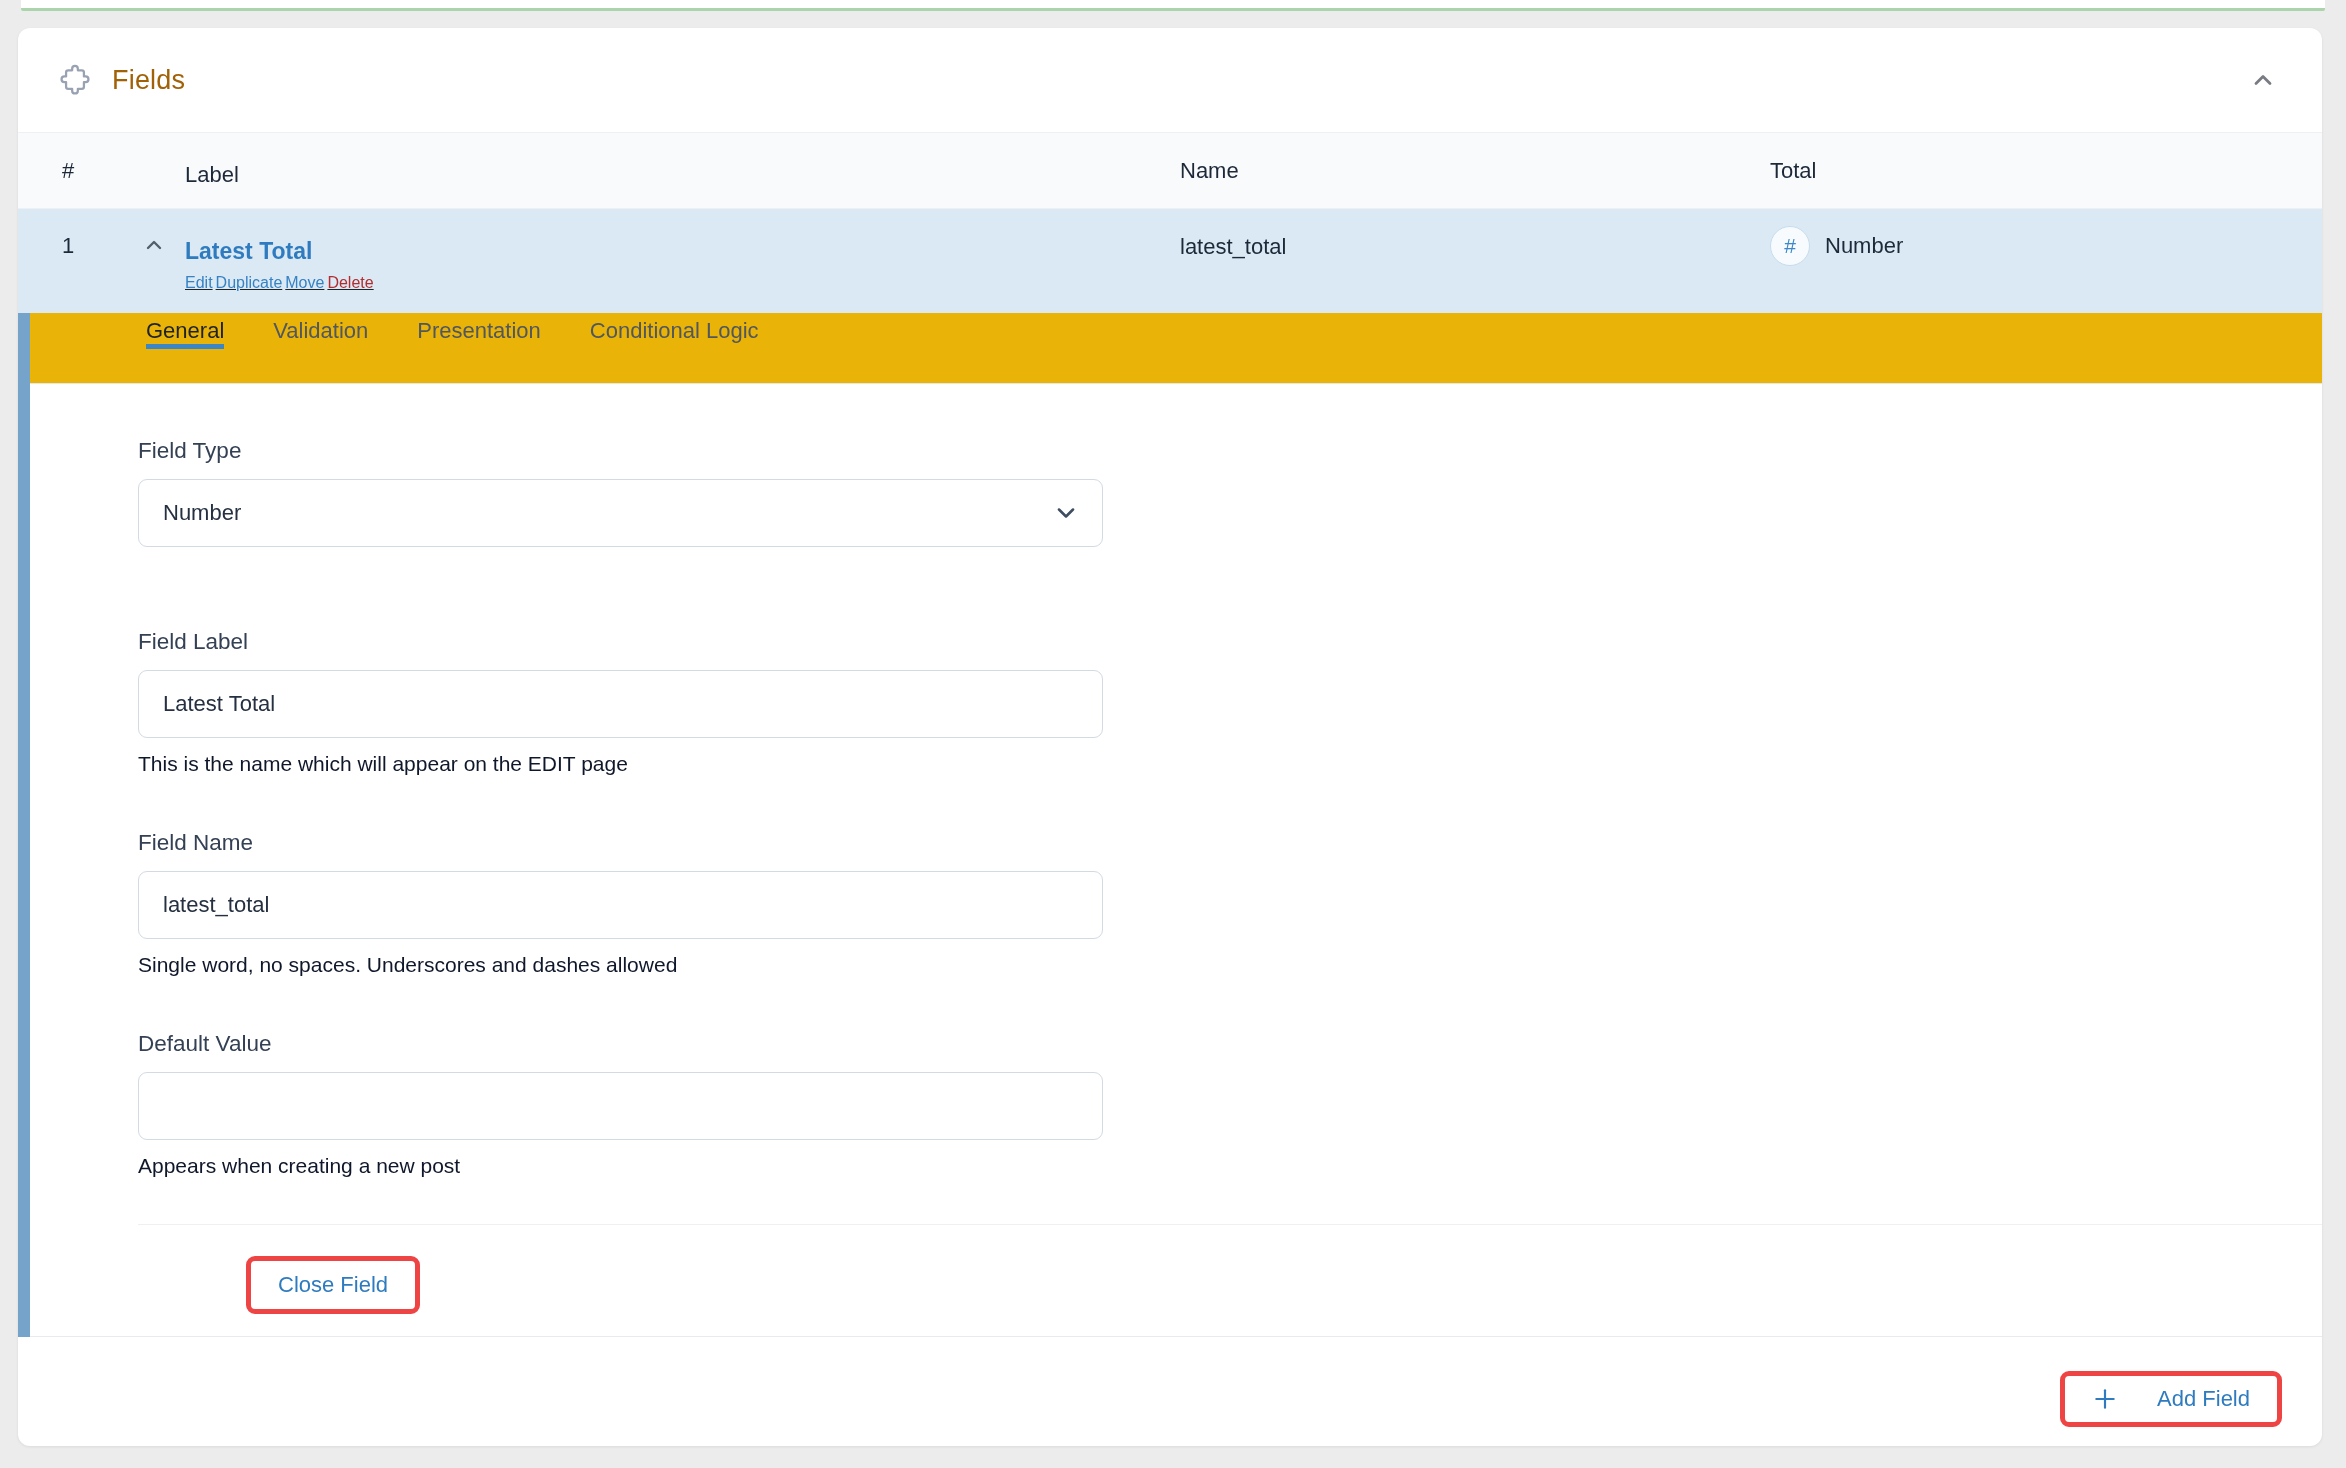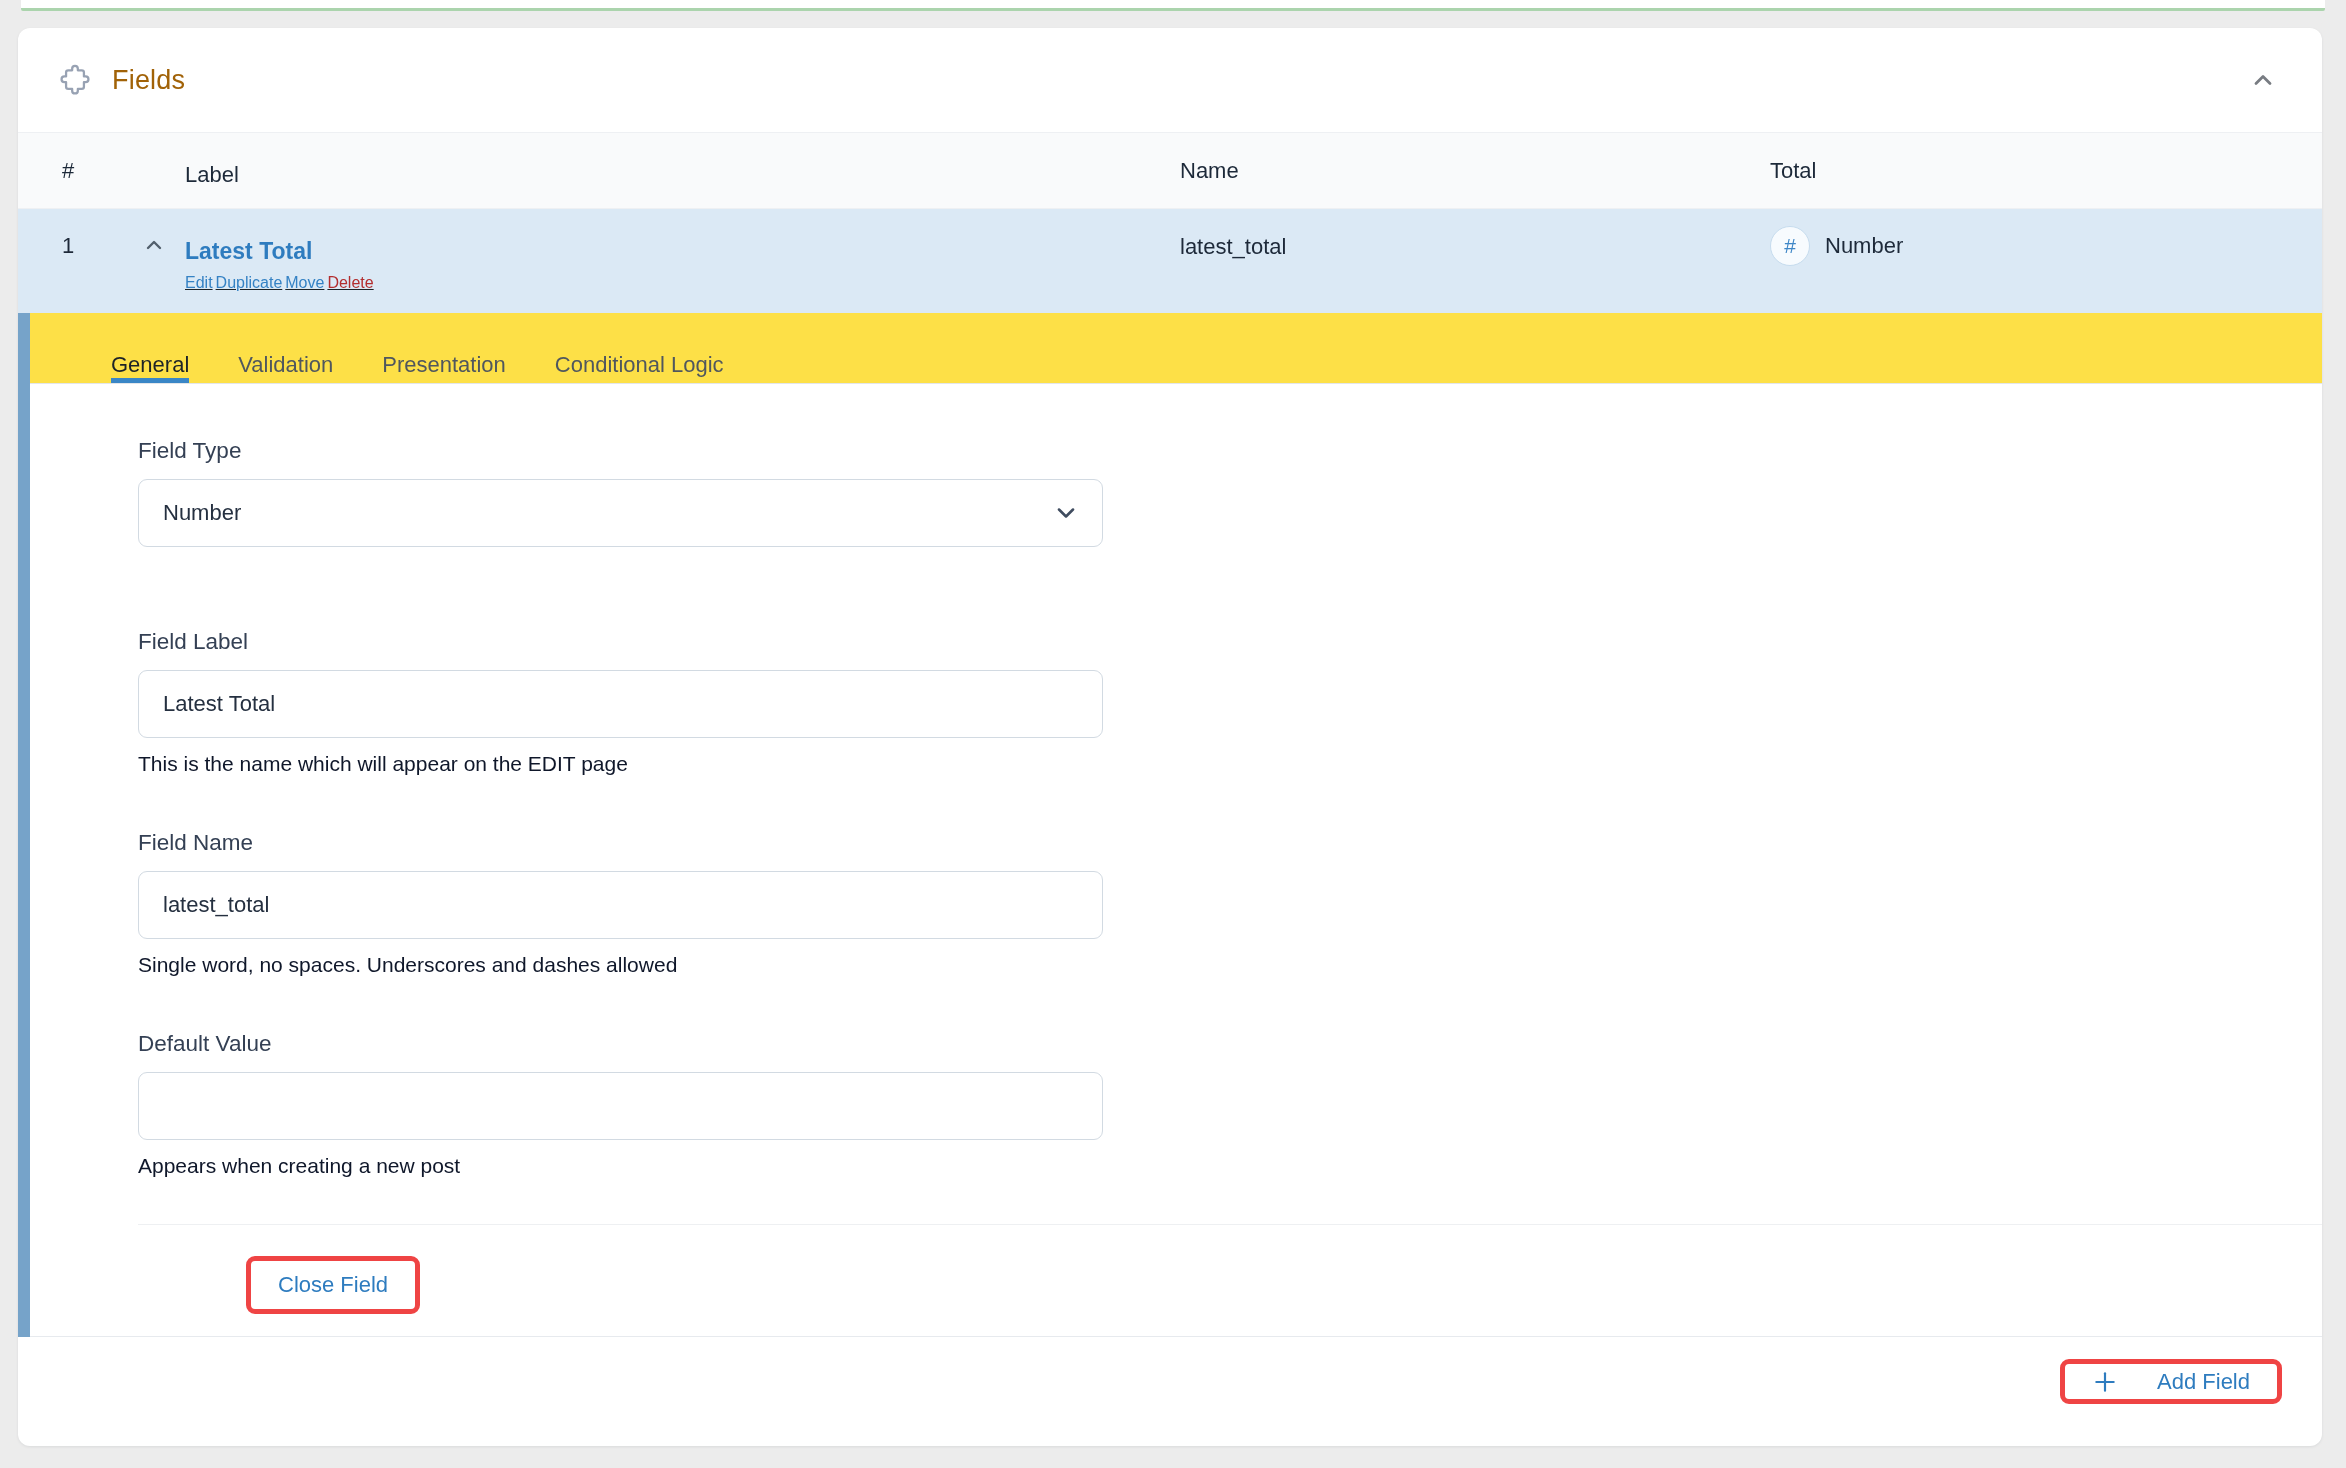--- a/index.html
+++ b/index.html
@@ -73,24 +73,24 @@
   .type-text { font-size: 22px; color: #1d2939; }
   
   .editor { position: relative; }
   .editor-accent {
     position: absolute; left: 0; top: 0; bottom: 0; width: 12px;
     background: #76a3c9;
   }
   .editor-inner { margin-left: 12px; border-bottom: 1px solid #e7eaee; }
   .tabbar {
     height: 71px;
-    background: #fde047;
+    background: #eab308;
     border-bottom: 1px solid #e3e6ea;
-    display: flex; align-items: flex-end;
-    padding-left: 81px; gap: 49px;
+    display: flex; align-items: flex-start;
+    padding-left: 116px; gap: 49px;
     font-size: 22px;
   }
   .tab {
     display: flex; align-items: center;
     color: #50575e; cursor: pointer;
     border-bottom: 5px solid transparent;
     padding-top: 5px;
   }
   .tab.active { color: #1d2327; border-bottom-color: #3a86c6; }
   .editor-body { padding: 54px 0 0 108px; background: #ffffff; }
@@ -123,21 +123,21 @@
   .btn-outline {
     display: inline-flex; align-items: center; justify-content: center; gap: 13px;
     height: 58px; padding: 0 27px;
     background: #fff;
     border: 5px solid #ef4444; border-radius: 9px;
     color: #2e7cbf; font-size: 22px; font-family: inherit;
     cursor: pointer;
   }
   
   .panel-footer { position: relative; height: 127px; }
-  .panel-footer .btn-outline { position: absolute; right: 40px; top: 22px; height: 45px; gap: 39px; }
+  .panel-footer .btn-outline { position: absolute; right: 40px; top: 34px; height: 56px; gap: 39px; }
   .plus-icon { width: 26px; height: 26px; flex: none; }
 </style>
 </head>
 <body>
 
 <div class="top-strip"></div>
 
 <div class="panel">
 
   <div class="panel-header">

